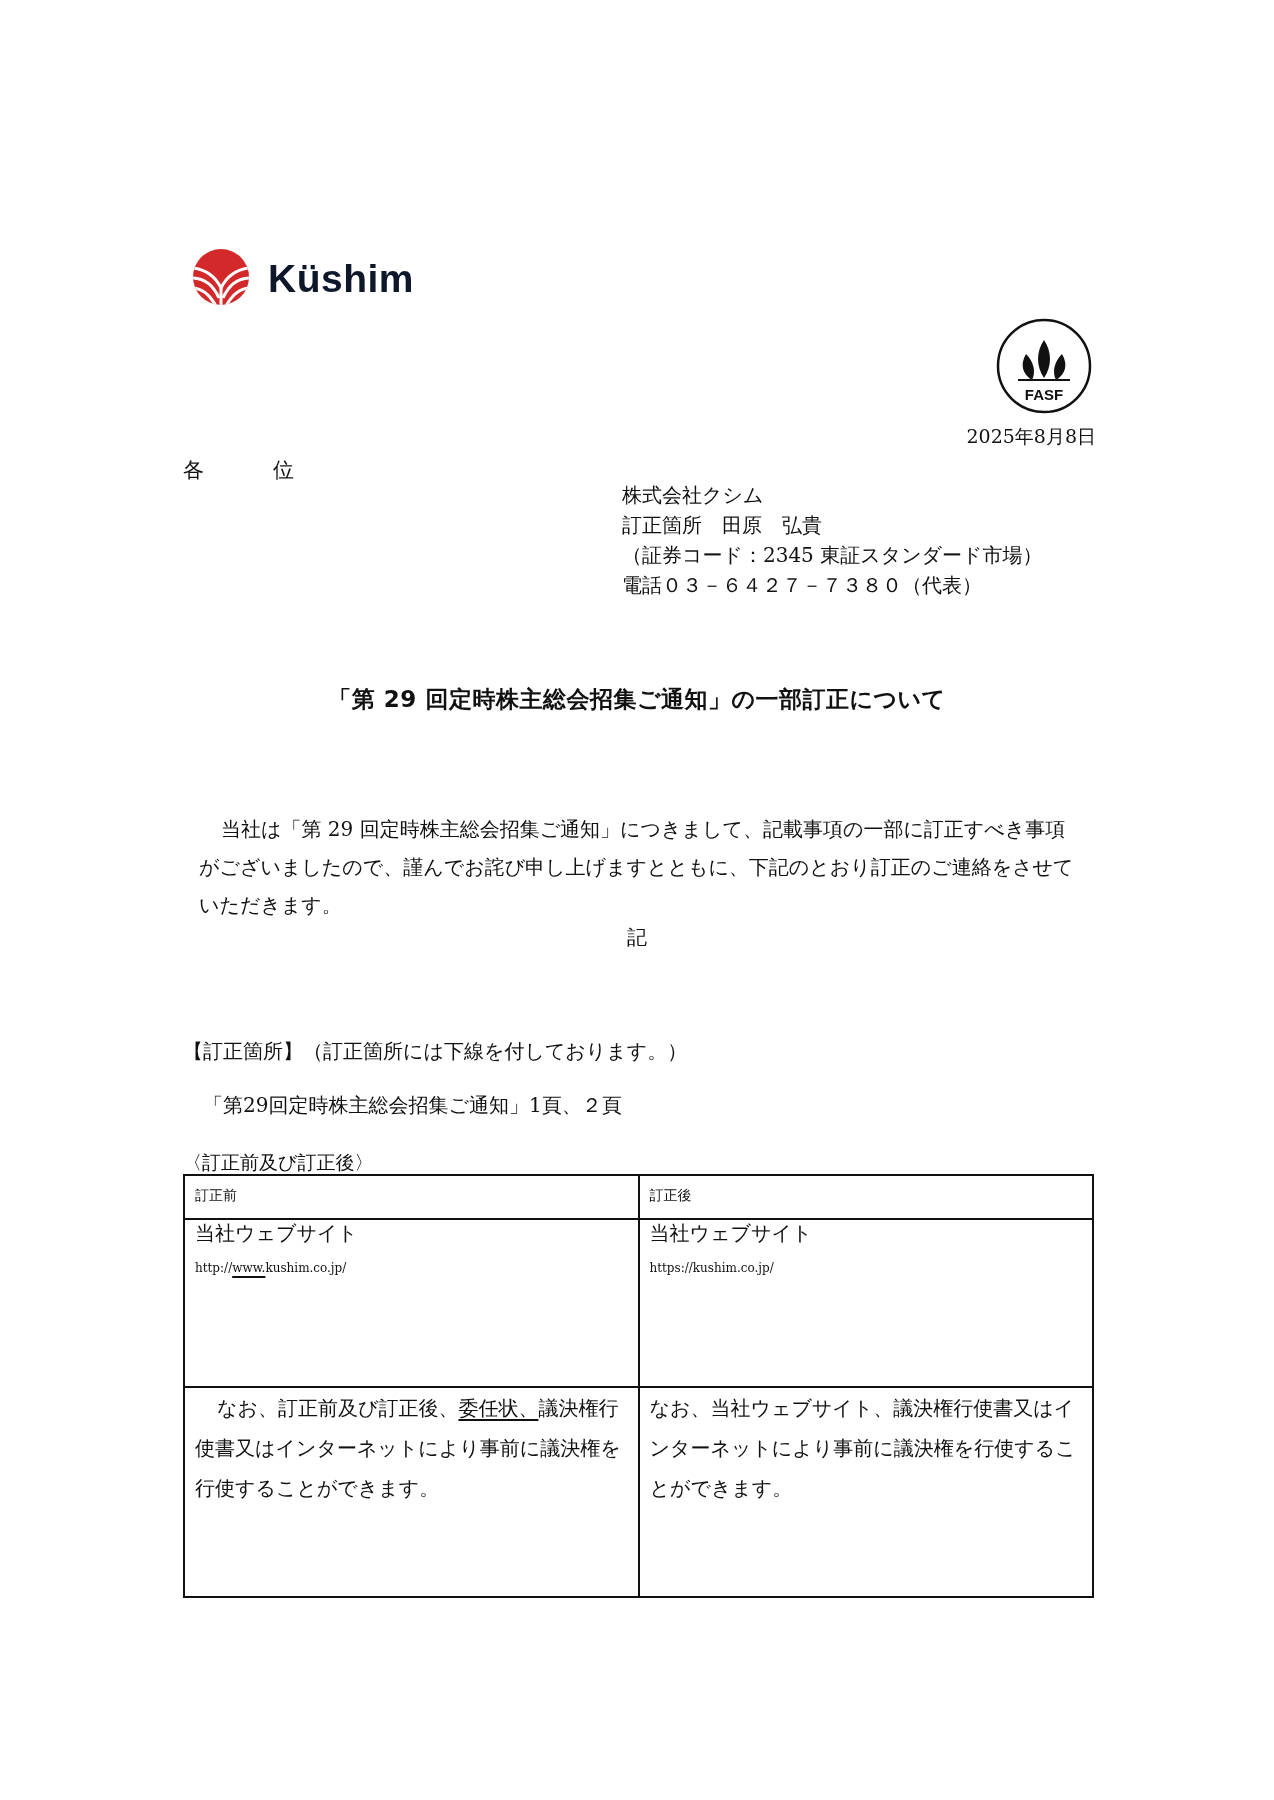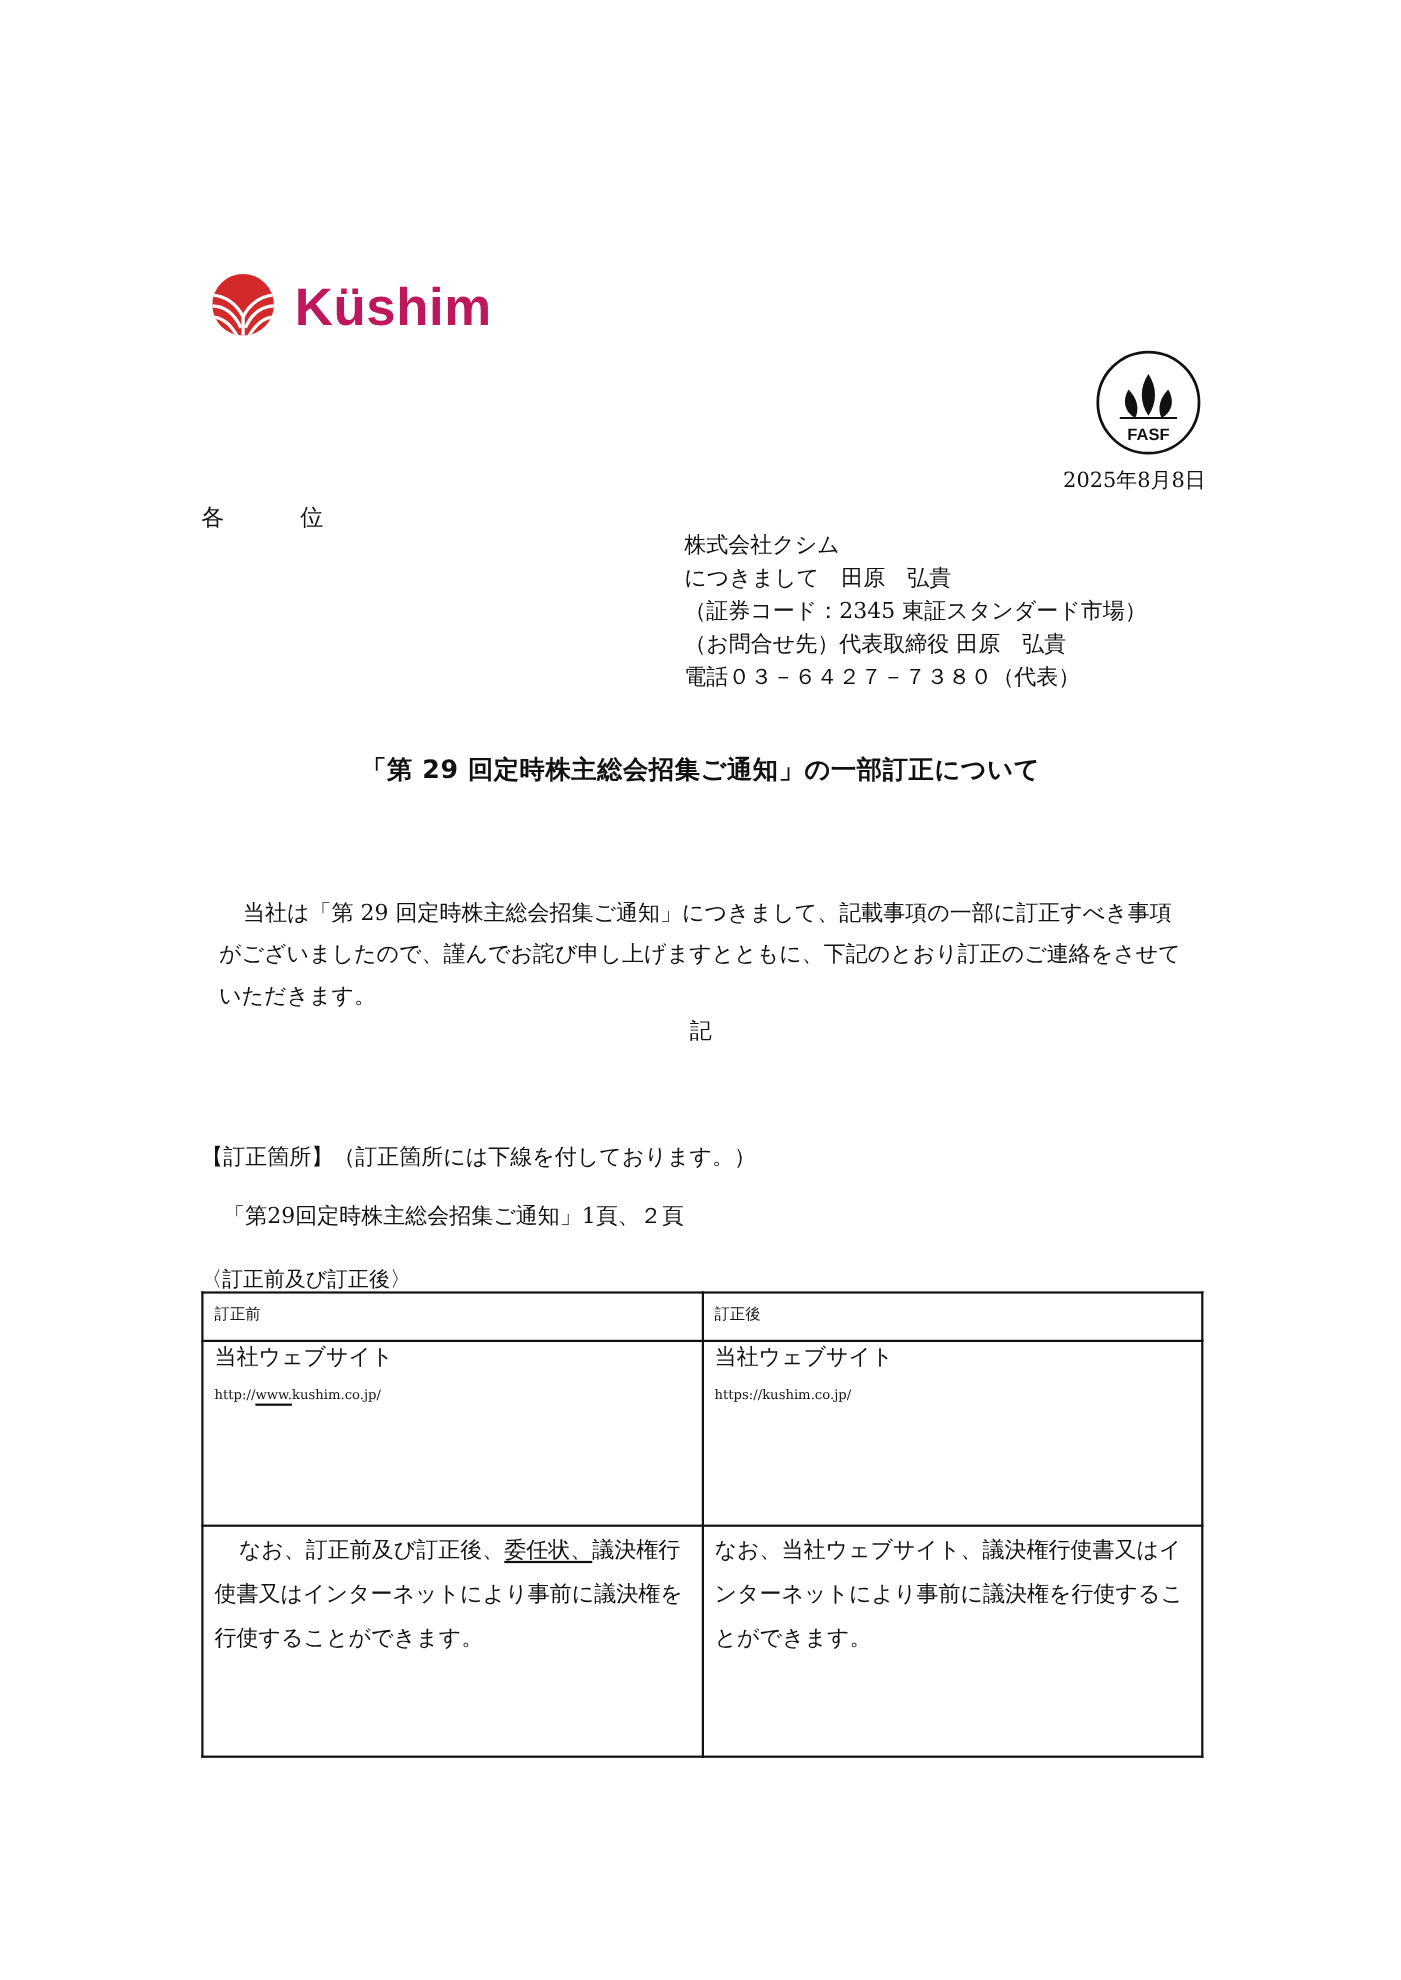--- a/index.html
+++ b/index.html
@@ -5,21 +5,21 @@
     html, body { margin: 0; padding: 0; background: #ffffff; }
     body {
       width: 1274px; height: 1800px; position: relative; overflow: hidden;
       font-family: "DejaVu Serif", "Liberation Serif", serif;
       color: #111;
     }
     .abs { position: absolute; }
     .logo { left: 192px; top: 248px; display: flex; align-items: center; }
     .logo-word {
       font-family: "Liberation Sans", "DejaVu Sans", sans-serif;
-      font-weight: bold; font-size: 48px; color: #be185d; margin-left: 18px; letter-spacing: 0.5px;
+      font-weight: bold; font-size: 39px; color: #0f172a; margin-left: 18px; letter-spacing: 0.5px;
     }
     .seal { left: 996px; top: 318px; }
     .date { right: 178px; top: 424px; font-size: 19px; margin-left: 40px; }
     .addressee { left: 183px; top: 456px; font-size: 21px; display: flex; }
     .addressee span:first-child { width: 90px; }
     .sender { left: 622px; top: 480px; font-size: 20px; line-height: 30px; }
     .sender div { white-space: nowrap; }
     .title { left: 0; width: 1274px; top: 684px; text-align: center; font-size: 23px; font-weight: bold;
       font-family: "DejaVu Sans", "Liberation Sans", sans-serif; letter-spacing: 0.5px; }
     .body-text { left: 183px; top: 794px; width: 910px; font-size: 20px; line-height: 38px; }
@@ -84,23 +84,22 @@
 
 <div class="abs date">2025年8月8日</div>
 
 <div class="abs addressee">
   <span>各</span>
   <span>位</span>
 </div>
 
 <div class="abs sender">
   <div>株式会社クシム</div>
-  <div>につきまして　田原　弘貴</div>
+  <div>訂正箇所　田原　弘貴</div>
   <div>（証券コード：2345 東証スタンダード市場）</div>
-  <div>（お問合せ先）代表取締役 田原　弘貴</div>
   <div>電話０３－６４２７－７３８０（代表）</div>
 </div>
 
 <div class="abs title">「第 29 回定時株主総会招集ご通知」の一部訂正について</div>
 
 <div class="abs body-text">
   <p>当社は「第 29 回定時株主総会招集ご通知」につきまして、記載事項の一部に訂正すべき事項がございましたので、謹んでお詫び申し上げますとともに、下記のとおり訂正のご連絡をさせていただきます。</p>
 </div>
 
 <div class="abs ki">記</div>

